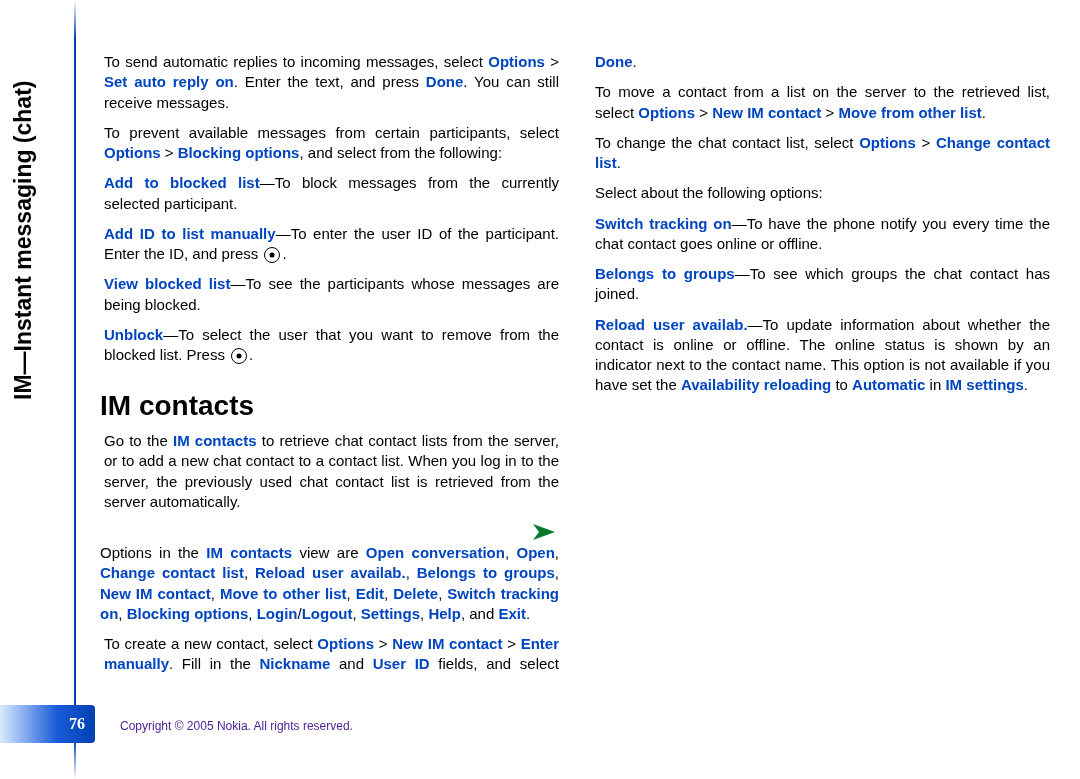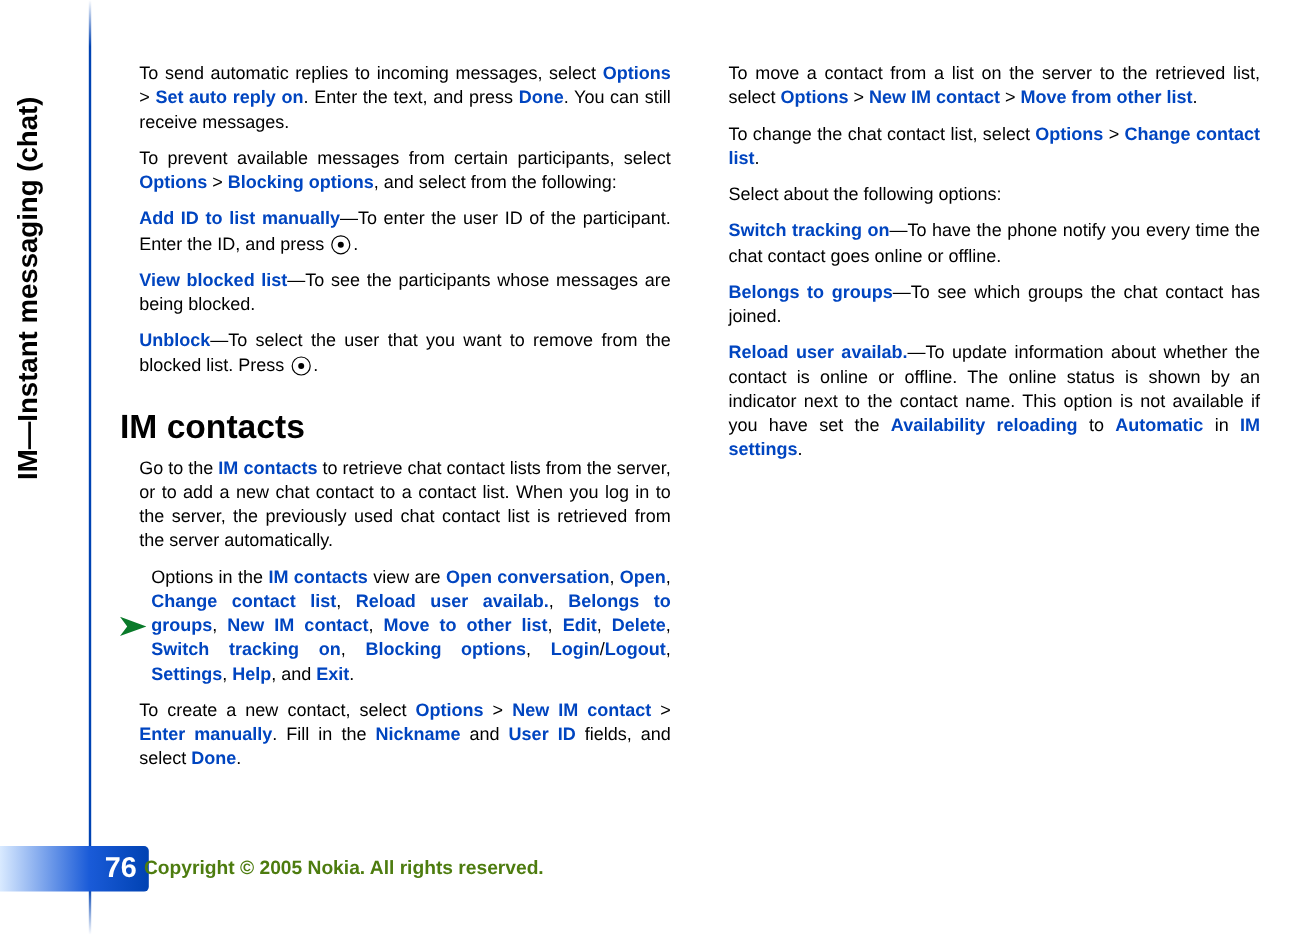--- a/index.html
+++ b/index.html
@@ -29,67 +29,68 @@
     transform-origin: left top;
     font-weight: bold;
     font-size: 23px;
     white-space: nowrap;
     color: #000;
   }
   .page-badge {
     position: absolute;
     left: 0;
     bottom: 36px;
-    width: 124px;
+    width: 95px;
     height: 38px;
     background: linear-gradient(to right, #d9eaff 0%, #1a5bd8 60%, #0042b2 100%);
     color: #fff;
     font-weight: bold;
-    font-size: 24px;
+    font-size: 16px;
     display: flex;
     align-items: center;
     justify-content: flex-end;
     padding-right: 10px;
     box-sizing: border-box;
     border-top-right-radius: 4px;
     border-bottom-right-radius: 4px;
+    font-family: Liberation Serif, serif;
   }
   .footer {
     position: absolute;
     left: 120px;
     bottom: 46px;
-    font-size: 16px;
-    color: #4d7c0f;
-    font-weight: bold;
+    font-size: 12px;
+    color: #4c1d95;
   }
   .content {
     position: absolute;
     left: 100px;
     right: 30px;
     top: 52px;
     bottom: 90px;
     column-count: 2;
     column-gap: 32px;
     column-fill: auto;
     text-align: justify;
     line-height: 1.35;
   }
   .content p {
-    margin: 0 0 10px 16px;
+    margin: 0 0 10px 4px;
   }
   .heading {
     font-size: 28px;
     font-weight: bold;
     margin: 22px 0 6px 0;
   }
   .blue { color: #0045c0; font-weight: bold; }
   .tip {
     display: flex;
-    align-items: center;
+    align-items: flex-end;
     margin: 6px 0 10px 0;
+    flex-direction: column;
   }
   .tip .arrow {
     width: 26px;
     flex: none;
     color: #0a7a2a;
     font-size: 18px;
     line-height: 1;
     margin-top: 2px;
   }
   .tip .tip-body {
@@ -130,20 +131,23 @@
 <div class="content">
 
   <p>
     <span>To send automatic replies to incoming messages, select </span><span class="blue">Options</span><span> &gt; </span><span class="blue">Set auto reply on</span><span>. Enter the text, and press </span><span class="blue">Done</span><span>. You can still receive messages.</span>
   </p>
 
   <p>
     <span>To prevent available messages from certain participants, select </span><span class="blue">Options</span><span> &gt; </span><span class="blue">Blocking options</span><span>, and select from the following:</span>
   </p>
 
+  <p>
+    <span class="blue">Add to blocked list</span><span>—To block messages from the currently selected participant.</span>
+  </p>
 
   <p>
     <span class="blue">Add ID to list manually</span><span>—To enter the user ID of the participant. Enter the ID, and press </span><span class="icon-circle"></span><span>.</span>
   </p>
 
   <p>
     <span class="blue">View blocked list</span><span>—To see the participants whose messages are being blocked.</span>
   </p>
 
   <p>

